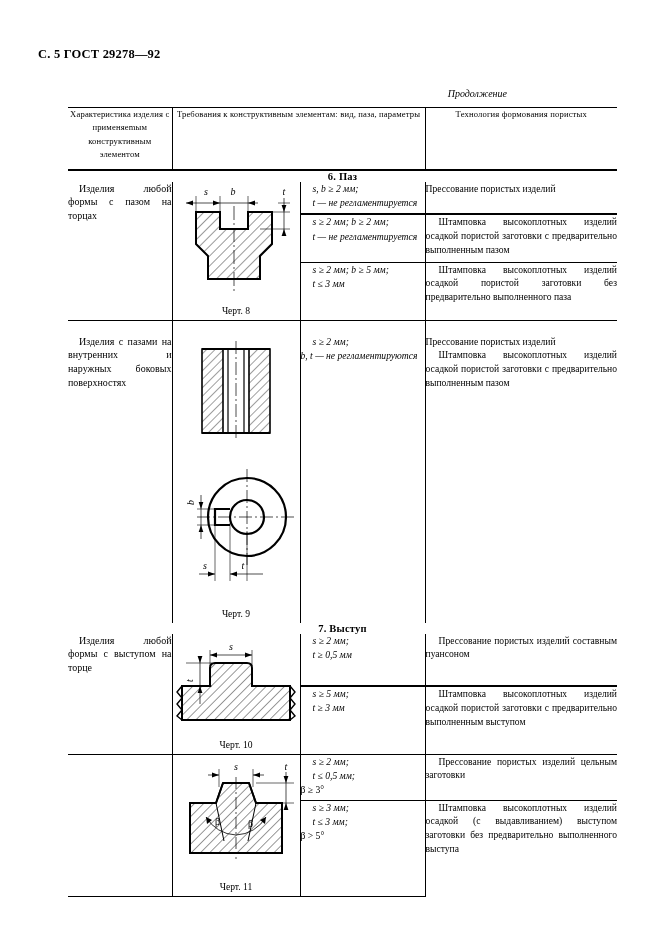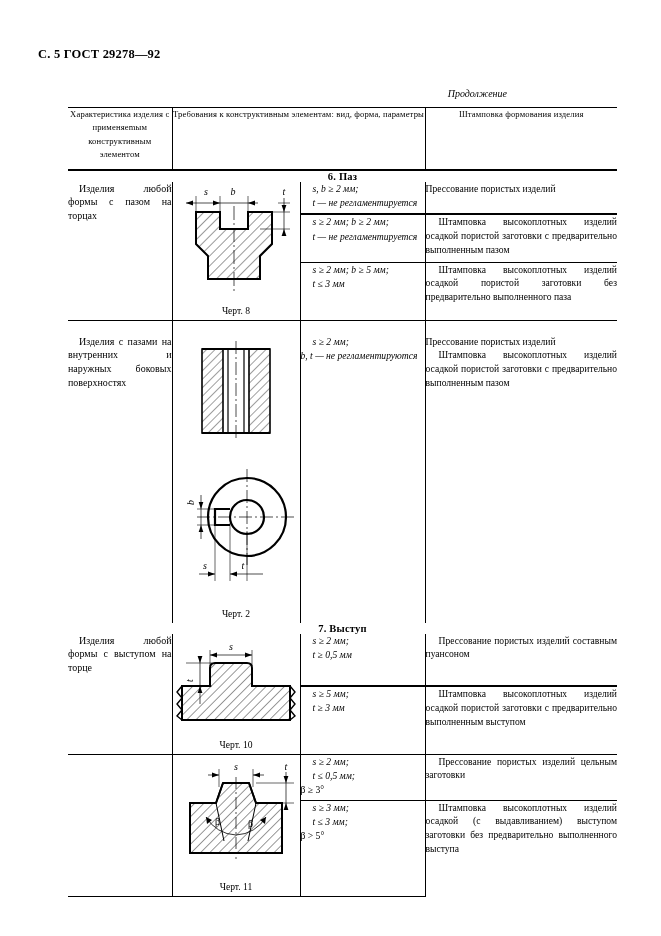--- a/index.html
+++ b/index.html
@@ -120,22 +120,22 @@
     <colgroup>
       <col style="width:104px">
       <col style="width:128px">
       <col style="width:125px">
       <col style="width:192px">
     </colgroup>
 
     <tbody>
         <tr class="hdr-row">
       <td class="hdr-cell rule-top rule-bottom-thick" style="height:62px">Характеристика изделия с применяе­mым конструктив­ным элементом</td>
-      <td class="hdr-cell rule-top rule-bottom-thick" colspan="2">Требования к конструктивным элементам: вид, форма, параметры</td>
-      <td class="hdr-cell rule-top rule-bottom-thick">Штамповка формования изделия</td>
+      <td class="hdr-cell rule-top rule-bottom-thick" colspan="2">Требования к конструктивным элементам: вид, паза, параметры</td>
+      <td class="hdr-cell rule-top rule-bottom-thick">Технология формования пористых</td>
     </tr>
 
     <tr>
       <td colspan="4" class="sec-title">6.  Паз</td>
     </tr>
 
     <tr>
       <td class="c1" rowspan="3">Изделия любой формы с пазом на торцах</td>
       <td class="c2" rowspan="3">
         <div class="draw-wrap">
@@ -241,21 +241,21 @@
             <line x1="48" y1="64" x2="48" y2="122" stroke="#000" stroke-width="0.6"></line>
             <line x1="63" y1="64" x2="63" y2="122" stroke="#000" stroke-width="0.6"></line>
             <line x1="80" y1="72" x2="80" y2="122" stroke="#000" stroke-width="0.6"></line>
             <line x1="32" y1="115" x2="48" y2="115" stroke="#000" stroke-width="0.7"></line>
             <path d="M48,115 l-7,-2.4 l0,4.8 z" fill="#000"></path>
             <line x1="63" y1="115" x2="96" y2="115" stroke="#000" stroke-width="0.7"></line>
             <path d="M63,115 l7,-2.4 l0,4.8 z" fill="#000"></path>
             <text x="38" y="110" font-family="Liberation Serif, serif" font-size="10" font-style="italic" text-anchor="middle">s</text>
             <text x="76" y="110" font-family="Liberation Serif, serif" font-size="10" font-style="italic" text-anchor="middle">t</text>
           </svg>
-          <div class="fig-cap" style="padding-top:7px">Черт. 2</div>
+          <div class="fig-cap" style="padding-top:7px">Черт. 9</div>
         </div>
       </td>
       <td class="c3" style="padding-top:14px">
         <div class="spec"><i>s ≥ 2 мм;</i></div>
         <div style="text-align:justify"><i>b, t — не регламентируются</i></div>
       </td>
       <td class="c4" style="padding-top:14px">
         <div style="text-align:center;text-indent:0">Прессование пористых изделий</div>
         <div>Штамповка высокоплотных изделий осадкой пористой заготовки с предварительно выполненным пазом</div>
       </td>

